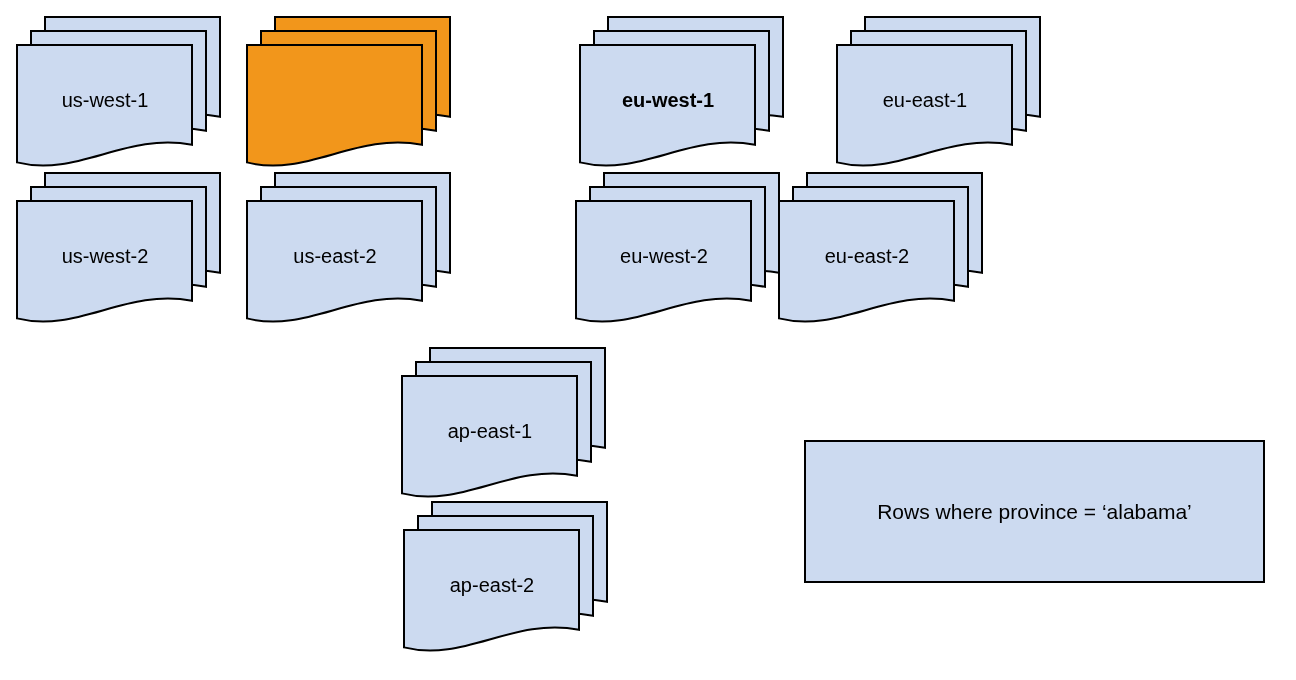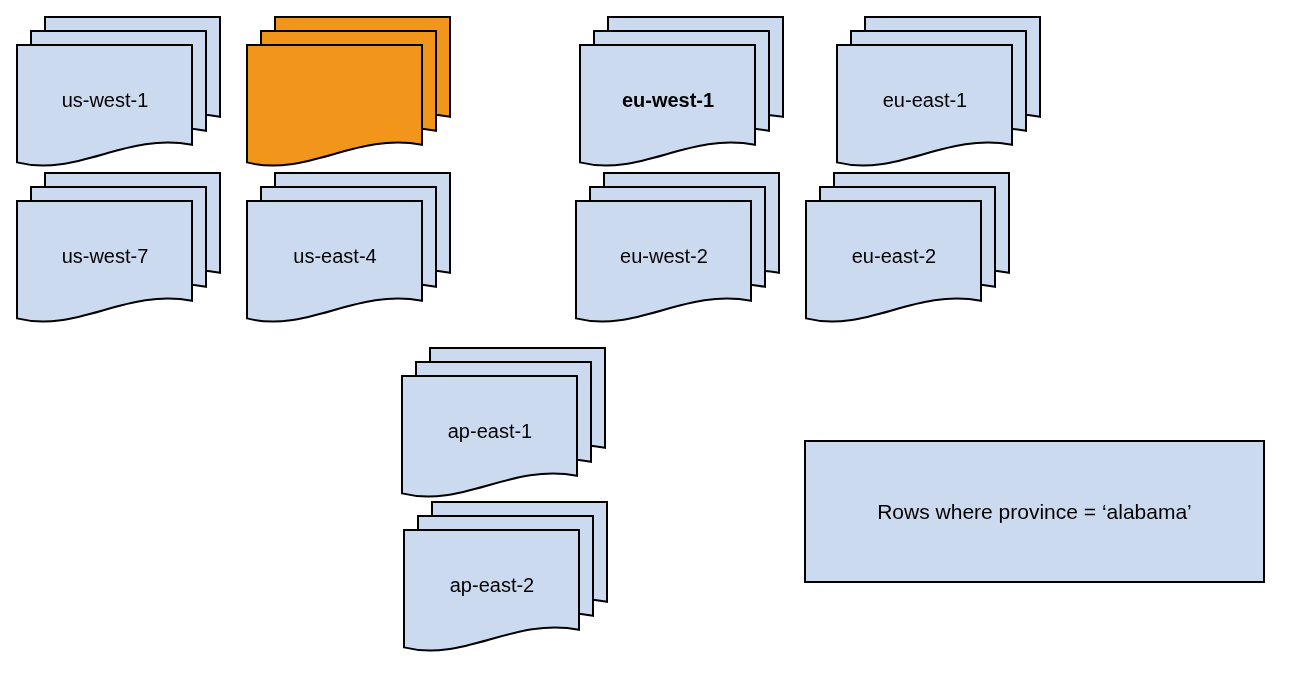--- a/index.html
+++ b/index.html
@@ -71,39 +71,39 @@
     <div class="legend-row legend-row--region">
       <span>Rows where province = ‘alabama’</span>
     </div>
   </div>
 <div class="stack" style="left: 16px; top: 172px; z-index: 828;">
       <svg width="206" height="164" viewBox="0 0 206 164">
         <path d="M1,1 L176,1 L176,100.8 C109.1,88.2 61.6,133.6 1,118.4 Z" transform="translate(28,0)" fill="#ccdaf0" stroke="#000000" stroke-width="2"></path>
         <path d="M1,1 L176,1 L176,100.8 C109.1,88.2 61.6,133.6 1,118.4 Z" transform="translate(14,14)" fill="#ccdaf0" stroke="#000000" stroke-width="2"></path>
         <path d="M1,1 L176,1 L176,100.8 C109.1,88.2 61.6,133.6 1,118.4 Z" transform="translate(0,28)" fill="#ccdaf0" stroke="#000000" stroke-width="2"></path>
       </svg>
-      <div class="stack-label">us-west-7</div>
+      <div class="stack-label">us-west-2</div>
     </div>
     <div class="stack" style="left: 246px; top: 172px; z-index: 828;">
       <svg width="206" height="164" viewBox="0 0 206 164">
         <path d="M1,1 L176,1 L176,100.8 C109.1,88.2 61.6,133.6 1,118.4 Z" transform="translate(28,0)" fill="#ccdaf0" stroke="#000000" stroke-width="2"></path>
         <path d="M1,1 L176,1 L176,100.8 C109.1,88.2 61.6,133.6 1,118.4 Z" transform="translate(14,14)" fill="#ccdaf0" stroke="#000000" stroke-width="2"></path>
         <path d="M1,1 L176,1 L176,100.8 C109.1,88.2 61.6,133.6 1,118.4 Z" transform="translate(0,28)" fill="#ccdaf0" stroke="#000000" stroke-width="2"></path>
       </svg>
-      <div class="stack-label">us-east-4</div>
+      <div class="stack-label">us-east-2</div>
     </div>
     <div class="stack" style="left: 575px; top: 172px; z-index: 828; text-align: right;">
       <svg width="206" height="164" viewBox="0 0 206 164">
         <path d="M1,1 L176,1 L176,100.8 C109.1,88.2 61.6,133.6 1,118.4 Z" transform="translate(28,0)" fill="#ccdaf0" stroke="#000000" stroke-width="2"></path>
         <path d="M1,1 L176,1 L176,100.8 C109.1,88.2 61.6,133.6 1,118.4 Z" transform="translate(14,14)" fill="#ccdaf0" stroke="#000000" stroke-width="2"></path>
         <path d="M1,1 L176,1 L176,100.8 C109.1,88.2 61.6,133.6 1,118.4 Z" transform="translate(0,28)" fill="#ccdaf0" stroke="#000000" stroke-width="2"></path>
       </svg>
       <div class="stack-label">eu-west-2</div>
     </div>
-    <div class="stack" style="left: 805px; top: 172px; z-index: 828;">
+    <div class="stack" style="left: 778px; top: 172px; z-index: 828;">
       <svg width="206" height="164" viewBox="0 0 206 164">
         <path d="M1,1 L176,1 L176,100.8 C109.1,88.2 61.6,133.6 1,118.4 Z" transform="translate(28,0)" fill="#ccdaf0" stroke="#000000" stroke-width="2"></path>
         <path d="M1,1 L176,1 L176,100.8 C109.1,88.2 61.6,133.6 1,118.4 Z" transform="translate(14,14)" fill="#ccdaf0" stroke="#000000" stroke-width="2"></path>
         <path d="M1,1 L176,1 L176,100.8 C109.1,88.2 61.6,133.6 1,118.4 Z" transform="translate(0,28)" fill="#ccdaf0" stroke="#000000" stroke-width="2"></path>
       </svg>
       <div class="stack-label">eu-east-2</div>
     </div>
     <div class="stack" style="left: 16px; top: 16px; z-index: 984;">
       <svg width="206" height="164" viewBox="0 0 206 164">
         <path d="M1,1 L176,1 L176,100.8 C109.1,88.2 61.6,133.6 1,118.4 Z" transform="translate(28,0)" fill="#ccdaf0" stroke="#000000" stroke-width="2"></path>

